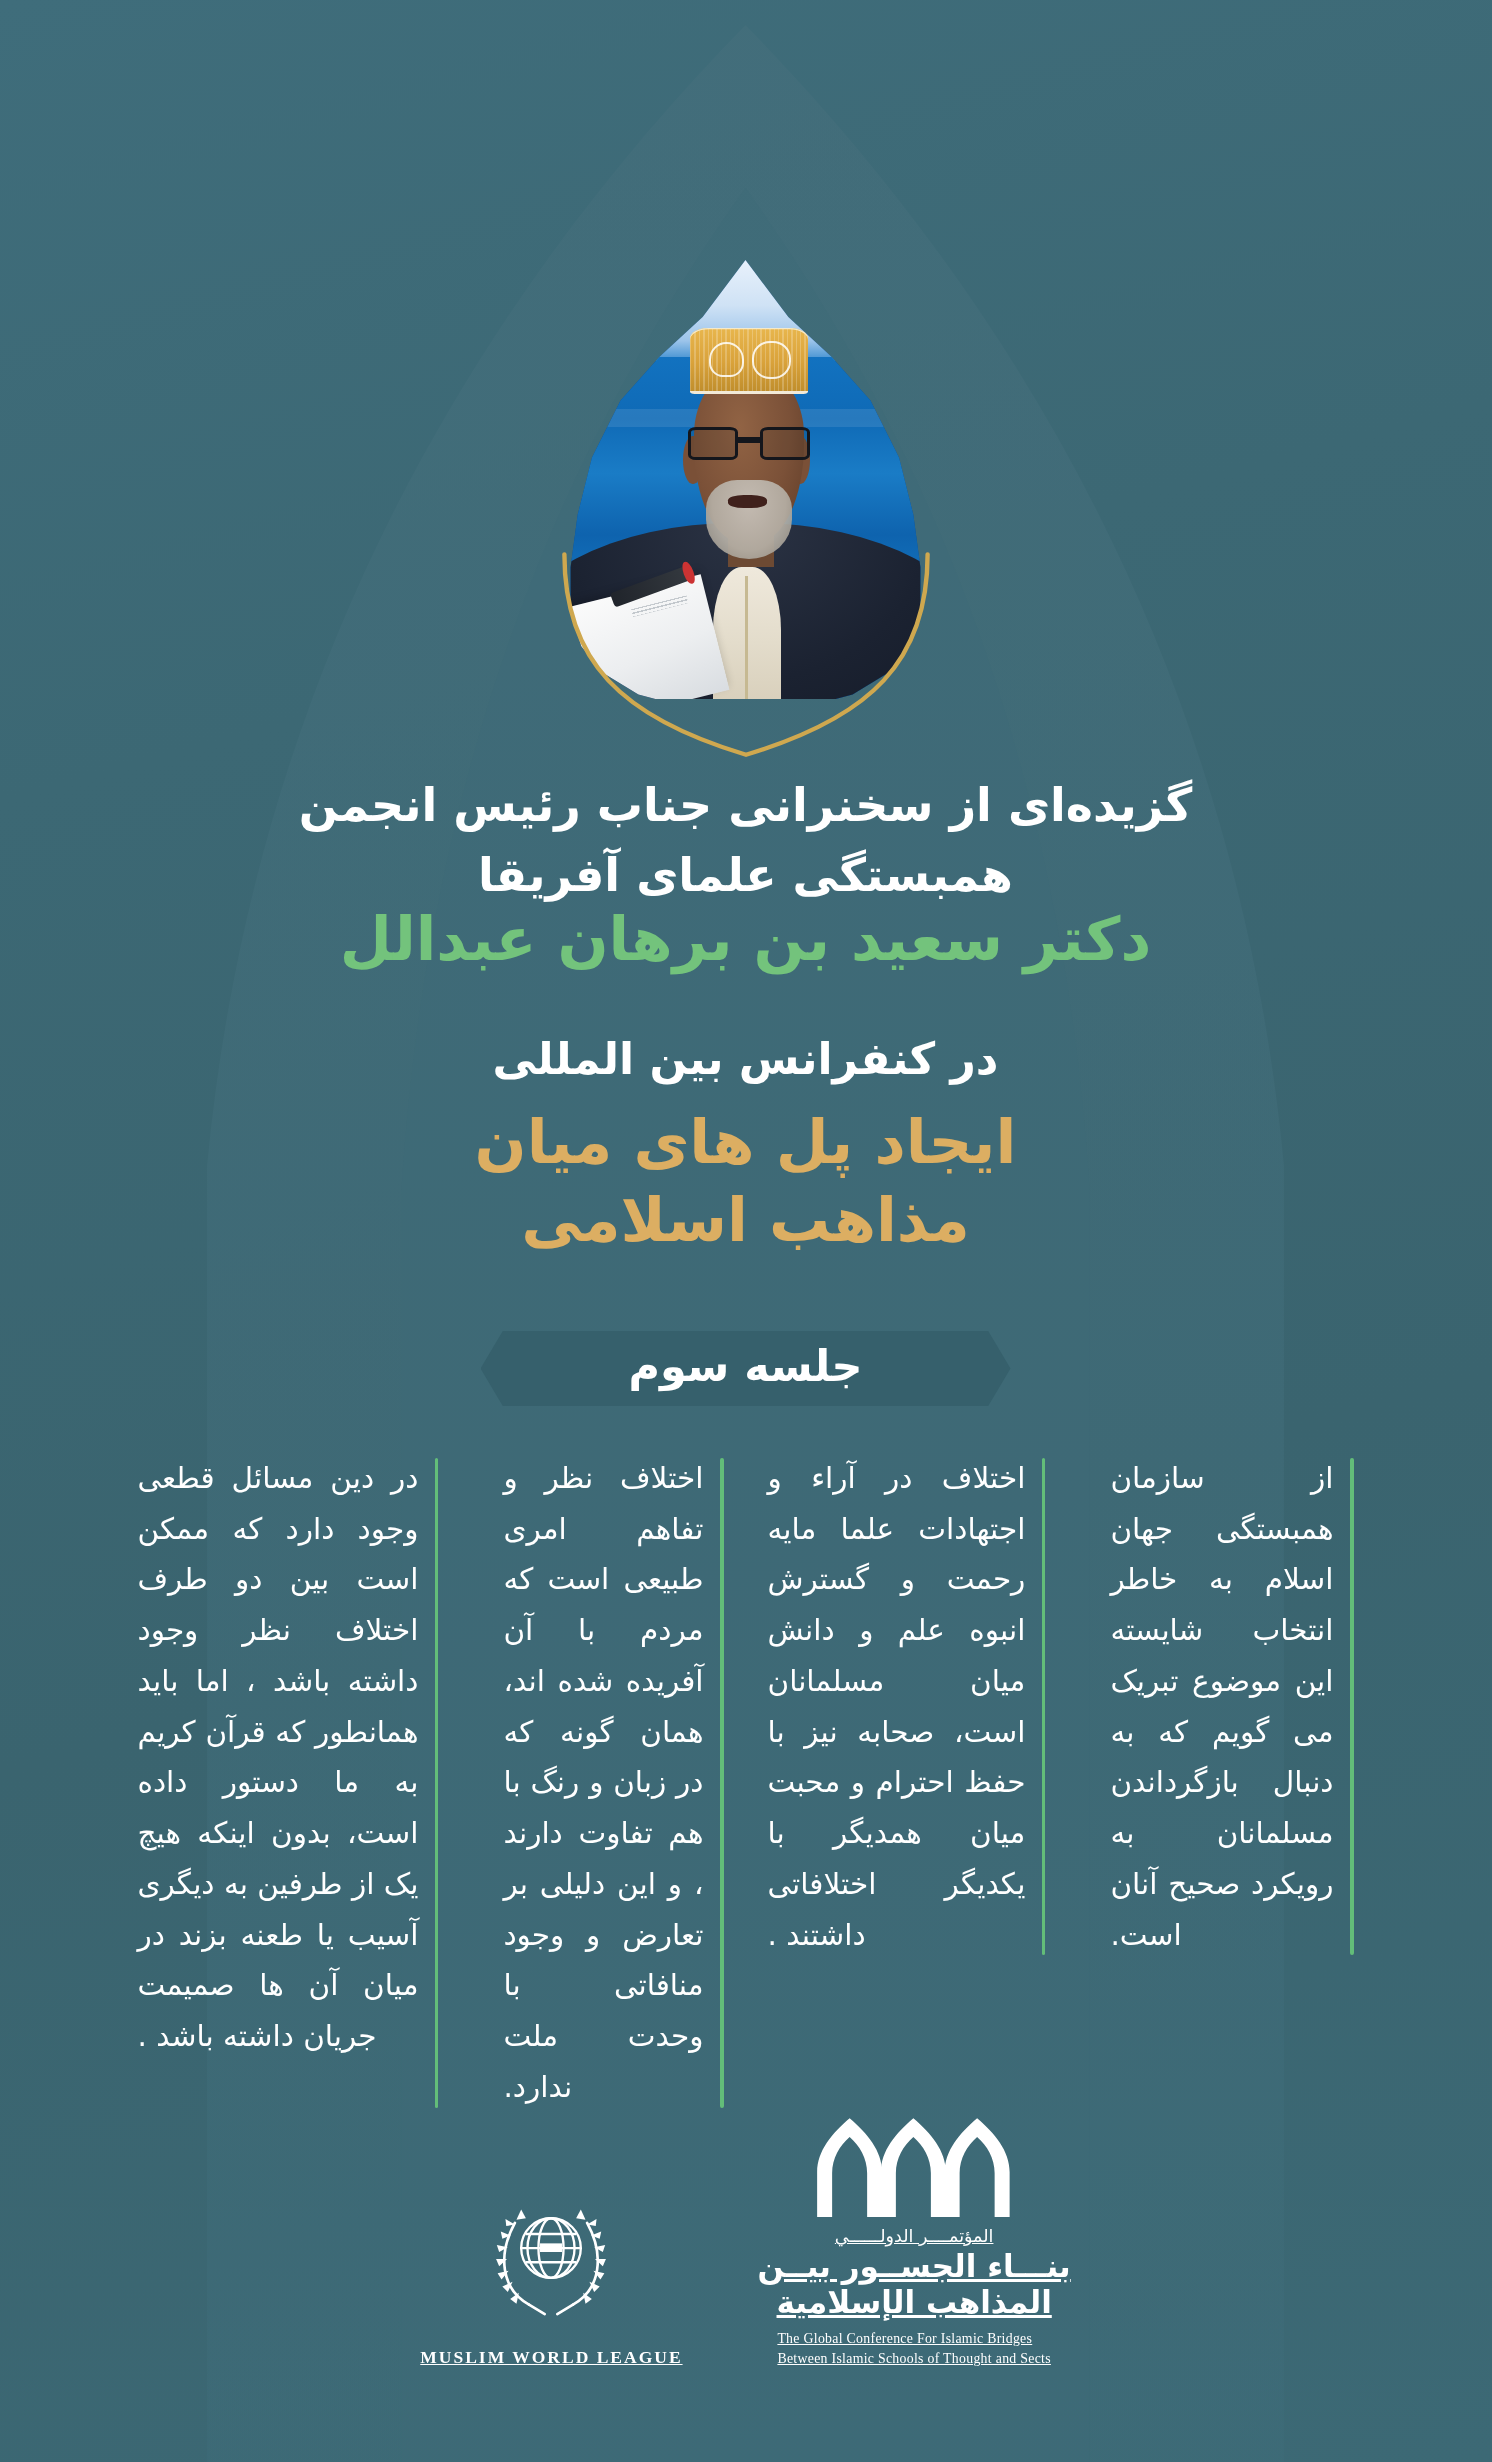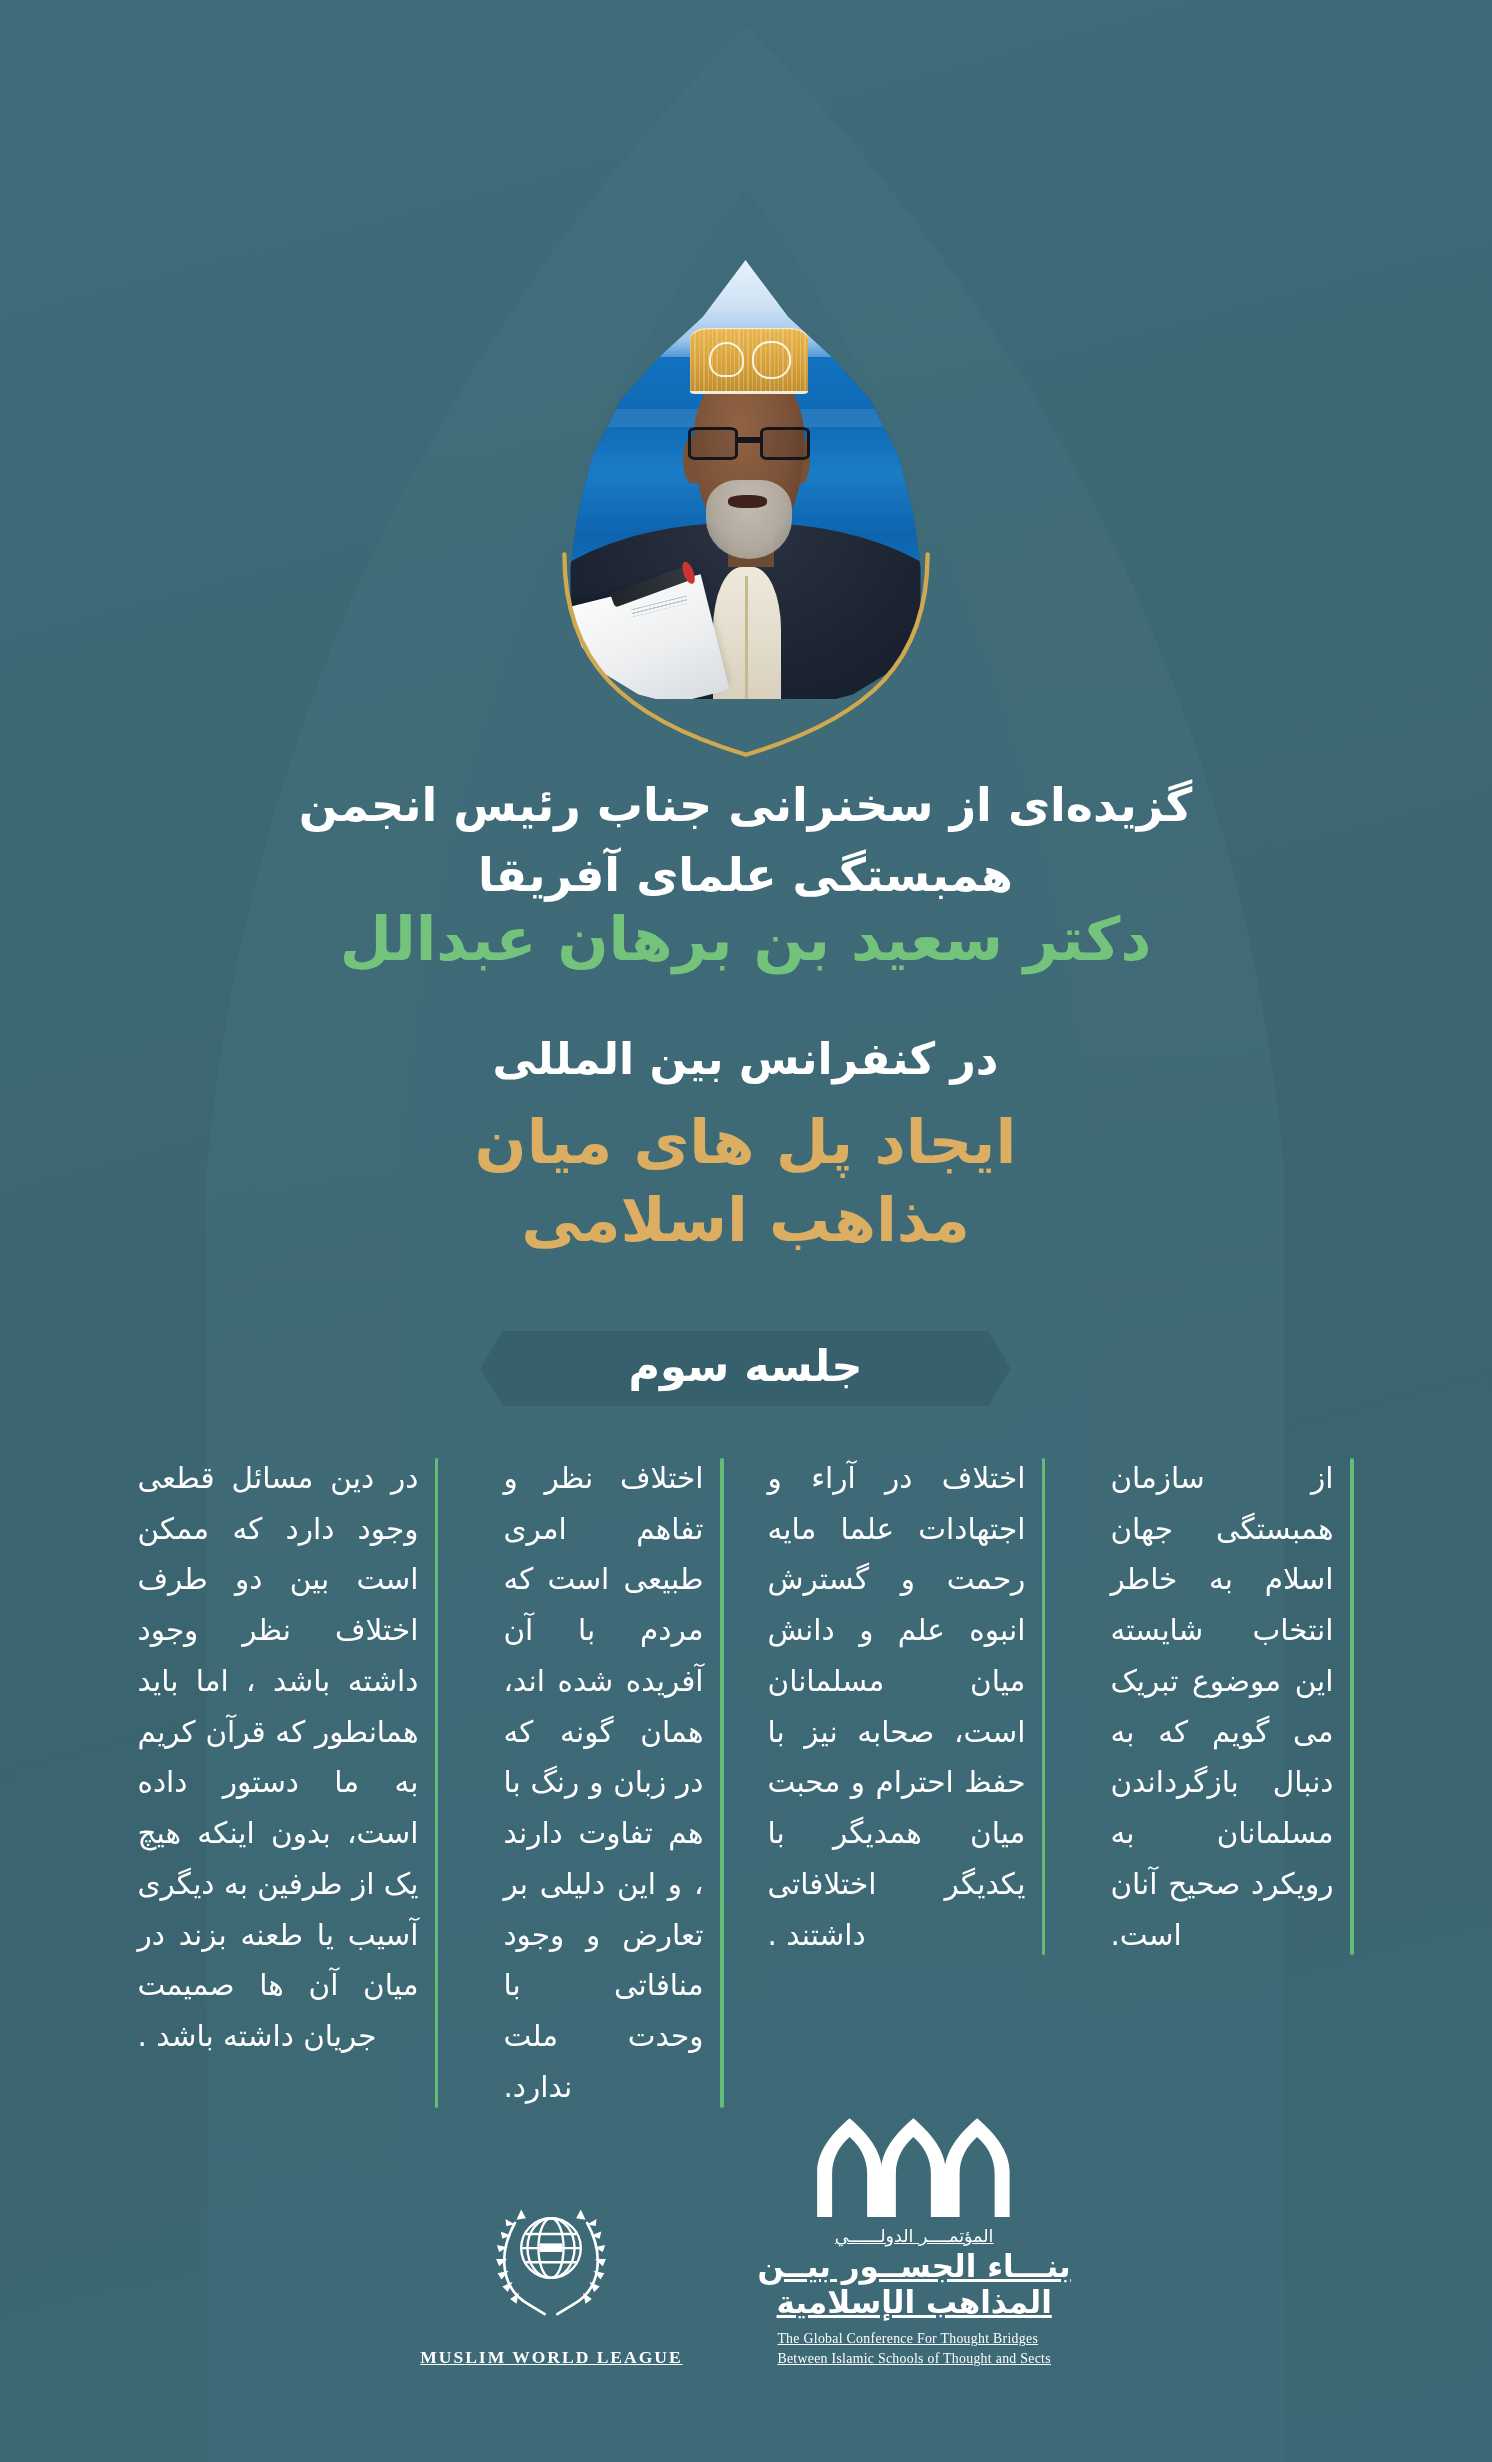--- a/index.html
+++ b/index.html
@@ -422,21 +422,21 @@
           <path d="M112 168 V96 C112 62, 136 34, 164 10 C192 34, 216 62, 216 96 V168 H192 V98
                    C192 74, 180 54, 164 40 C148 54, 136 74, 136 98 V168 Z"></path>
           <path d="M214 168 V96 C214 62, 238 34, 266 10 C294 34, 318 62, 318 96 V168 H294 V98
                    C294 74, 282 54, 266 40 C250 54, 238 74, 238 98 V168 Z"></path>
         </g>
       </svg>
       <div class="gcbb-l1">المؤتمــــر الدولــــــي</div>
       <div class="gcbb-l2">بنـــاء الجســور بيــن</div>
       <div class="gcbb-l3">المذاهب الإسلامية</div>
       <div class="gcbb-en">
-        <div>The Global Conference For Thought Bridges</div>
+        <div>The Global Conference For Islamic Bridges</div>
         <div>Between Islamic Schools of Thought and Sects</div>
       </div>
     </div>
 
   </div>
 
 </div>
 
 
 </body></html>

